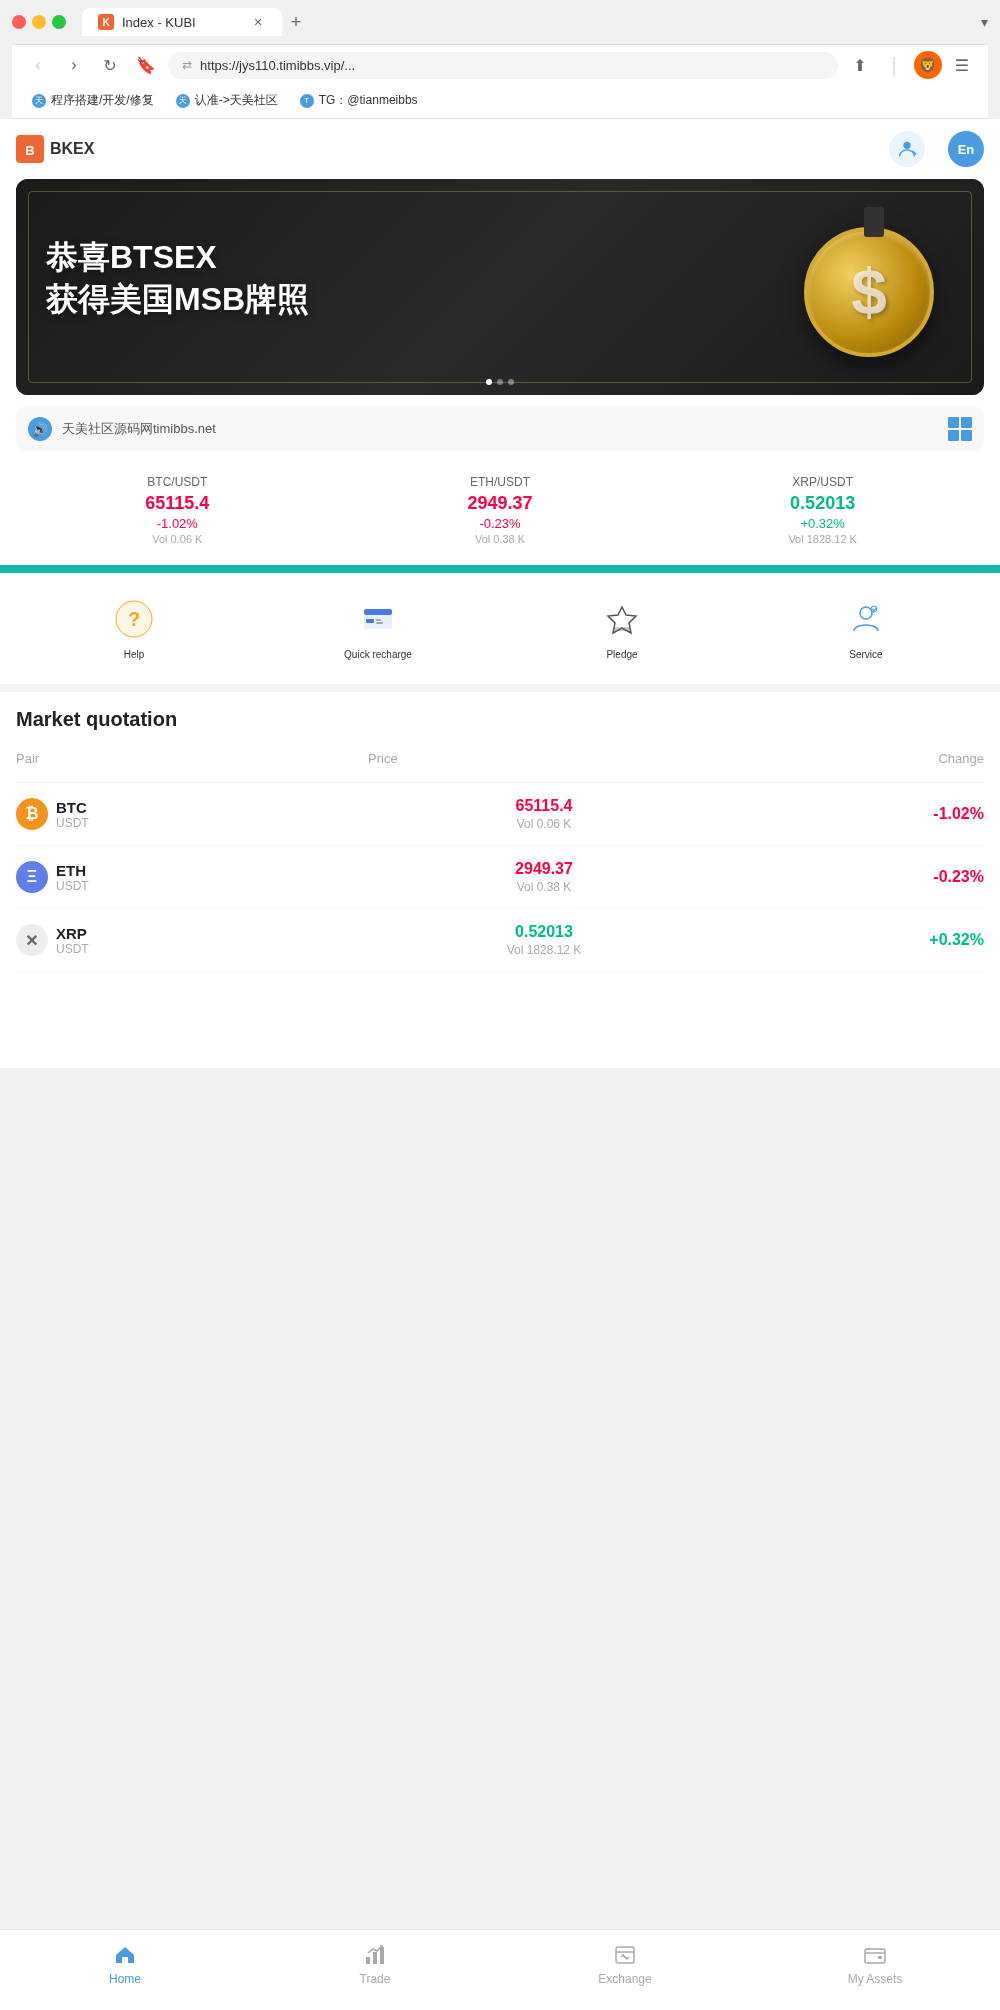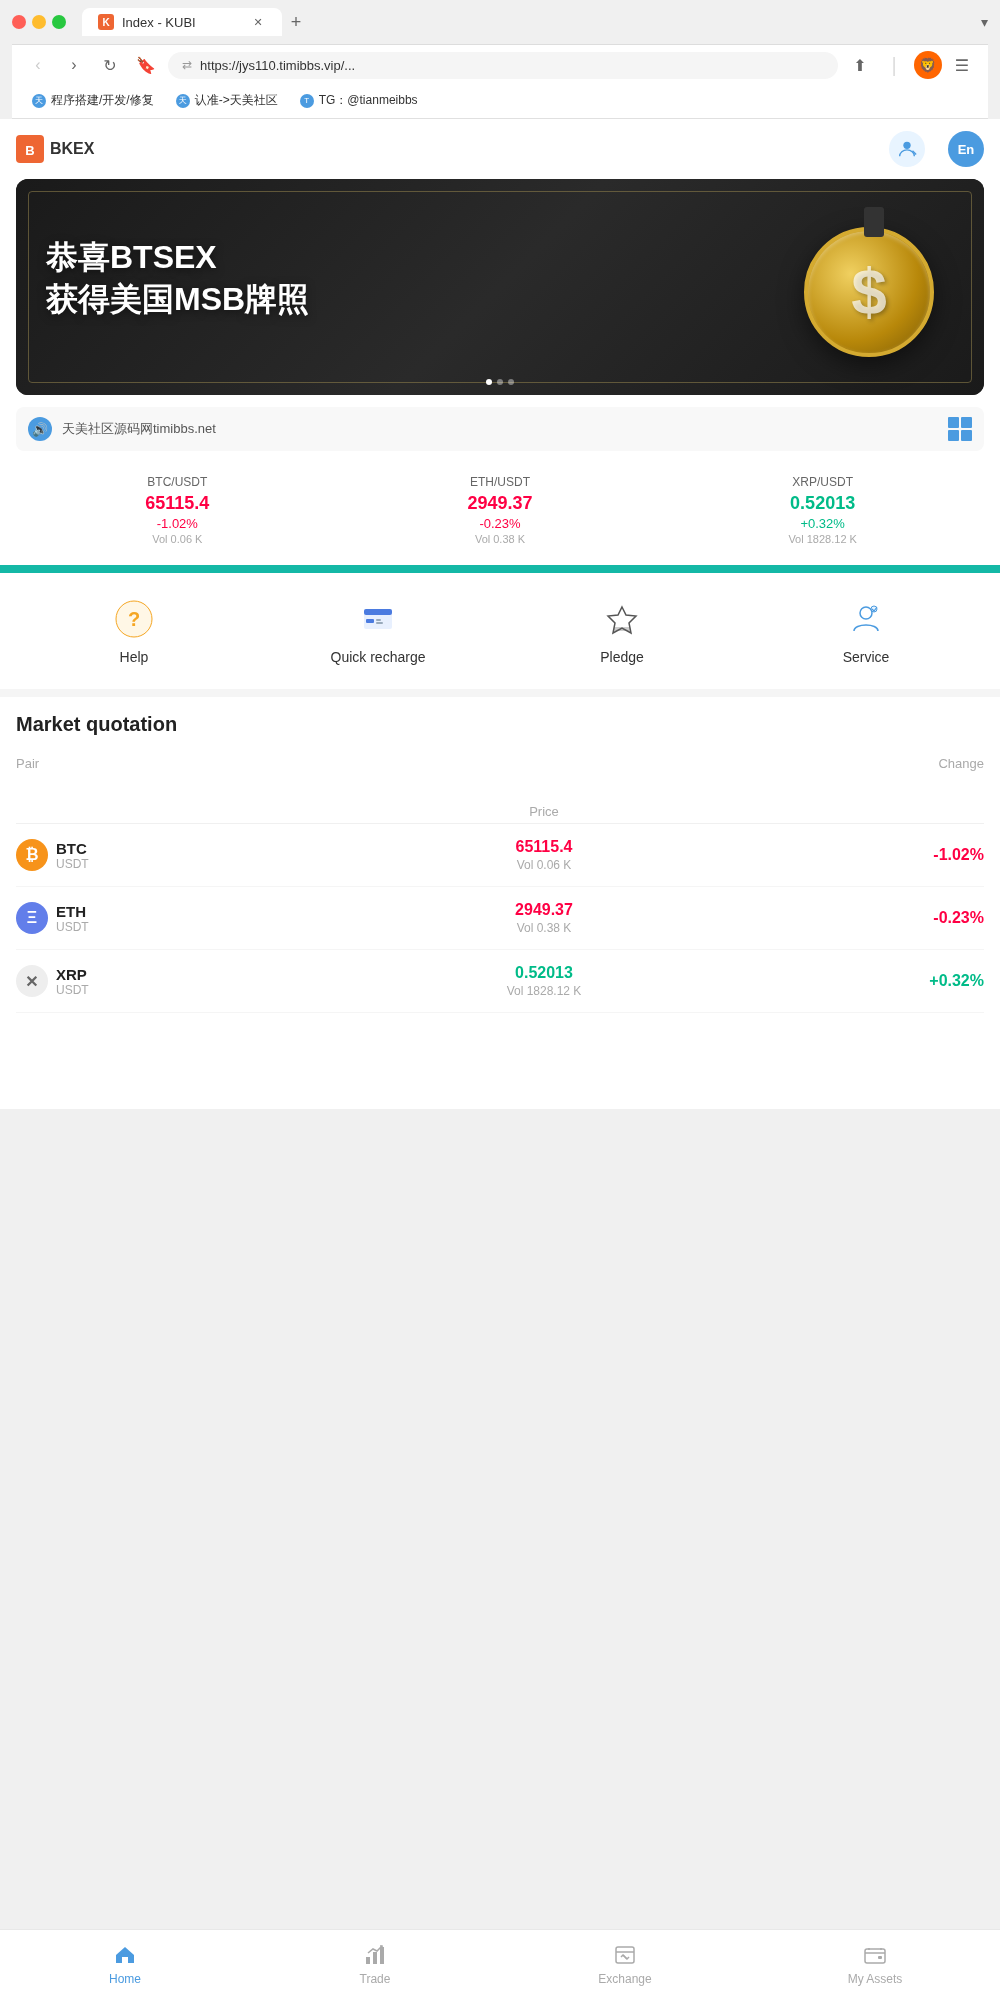--- a/index.html
+++ b/index.html
@@ -74,28 +74,28 @@
     .market-price.green { color: #0b8; }
     .market-change { font-size: 13px; margin-bottom: 2px; }
     .market-change.red { color: #f04; }
     .market-change.green { color: #0b8; }
     .market-vol { font-size: 11px; color: #aaa; }
 
     
     .quick-actions { padding: 16px; display: grid; grid-template-columns: repeat(4, 1fr); gap: 8px; border-bottom: 8px solid #f5f5f5; }
     .action-item { display: flex; flex-direction: column; align-items: center; gap: 8px; cursor: pointer; padding: 8px 4px; }
     .action-icon { width: 44px; height: 44px; display: flex; align-items: center; justify-content: center; font-size: 22px; }
-    .action-label { font-size: 14px; color: #333; font-weight: 500; text-align: right; }
+    .action-label { font-size: 10px; color: #333; font-weight: 500; text-align: right; }
 
     
     .market-section { padding: 16px; }
     .market-title { font-size: 20px; font-weight: bold; color: #222; margin-bottom: 16px; }
-    .market-table-header { display: grid; grid-template-columns: 2fr 2fr 1.5fr; padding: 4px 0 4px; border-bottom: 1px solid #f0f0f0; }
+    .market-table-header { display: grid; grid-template-columns: 2fr 2fr 1.5fr; padding: 4px 0 16px; border-bottom: 1px solid #f0f0f0; }
     .th { font-size: 13px; color: #aaa; }
-    .th:nth-child(2) { text-align: center; margin-top: 48px; }
+    .th:nth-child(2) { text-align: left; }
     .th:nth-child(3) { text-align: right; }
 
     .market-row { display: grid; grid-template-columns: 2fr 2fr 1.5fr; padding: 14px 0; border-bottom: 1px solid #f5f5f5; align-items: center; }
     .pair-cell { display: flex; align-items: center; gap: 8px; }
     .coin-icon { width: 32px; height: 32px; border-radius: 50%; display: flex; align-items: center; justify-content: center; font-size: 16px; font-weight: bold; }
     .coin-icon.btc { background: #f7931a; color: white; }
     .coin-icon.eth { background: #627eea; color: white; }
     .coin-icon.xrp { background: #eee; color: #666; }
     .pair-names { display: flex; flex-direction: column; }
     .pair-base { font-size: 15px; font-weight: bold; color: #222; }

